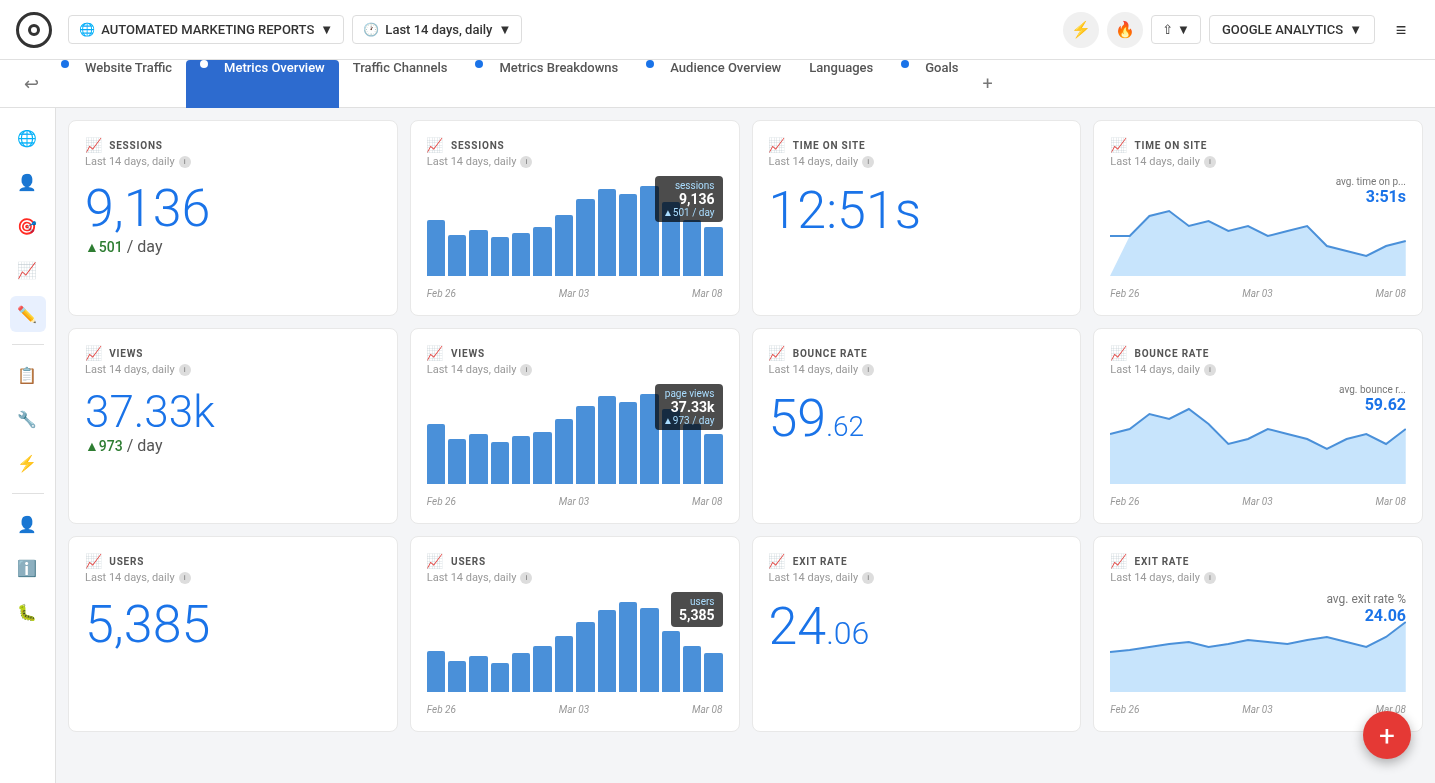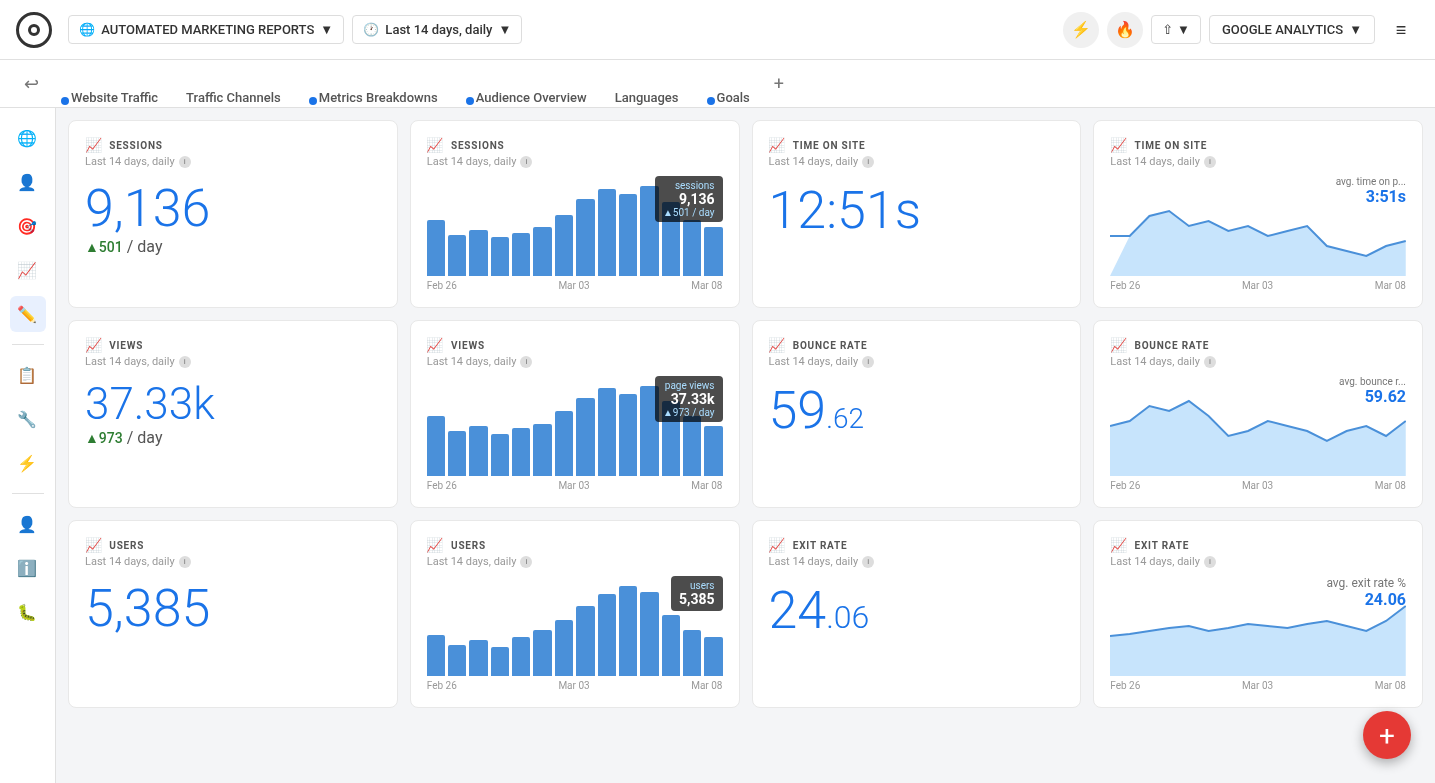--- a/index.html
+++ b/index.html
@@ -12,21 +12,21 @@
     .topbar-select { display: flex; align-items: center; border: 1px solid #ddd; border-radius: 4px; padding: 6px 10px; cursor: pointer; gap: 6px; font-size: 13px; font-weight: 500; }
     .topbar-actions { margin-left: auto; display: flex; align-items: center; gap: 8px; }
     .topbar-icon-btn { width: 36px; height: 36px; border-radius: 50%; background: #f0f0f0; border: none; cursor: pointer; display: flex; align-items: center; justify-content: center; font-size: 16px; }
     .share-btn { display: flex; align-items: center; border: 1px solid #ddd; border-radius: 4px; padding: 6px 10px; cursor: pointer; gap: 4px; font-size: 13px; }
     .ga-select { display: flex; align-items: center; border: 1px solid #ddd; border-radius: 4px; padding: 6px 12px; cursor: pointer; gap: 6px; font-size: 13px; font-weight: 500; }
     .menu-btn { width: 36px; height: 36px; display: flex; align-items: center; justify-content: center; cursor: pointer; font-size: 18px; }
 
     
     .nav-tabs { display: flex; align-items: center; background: #fff; border-bottom: 1px solid #e0e0e0; padding: 0 16px; height: 48px; gap: 0; }
     .nav-back { color: #777; font-size: 18px; padding: 0 8px; cursor: pointer; }
-    .nav-tab { display: flex; align-items: flex-end; padding: 0 14px; height: 48px; font-size: 13px; font-weight: 500; cursor: pointer; color: #555; border-bottom: 3px solid transparent; white-space: nowrap; gap: 2px; }
+    .nav-tab { display: flex; align-items: flex-start; padding: 0 14px; height: 48px; font-size: 13px; font-weight: 500; cursor: pointer; color: #555; border-bottom: 3px solid transparent; white-space: nowrap; gap: 16px; }
     .nav-tab.active { color: #fff; background: #2d6bcf; border-bottom: 3px solid #2d6bcf; border-radius: 4px 4px 0 0; }
     .nav-tab .dot { width: 8px; height: 8px; border-radius: 50%; display: inline-block; }
     .nav-tab-add { padding: 0 10px; font-size: 18px; color: #777; cursor: pointer; }
 
     
     .layout { display: flex; height: calc(100vh - 108px); }
     .sidebar { width: 56px; background: #fff; border-right: 1px solid #e0e0e0; display: flex; flex-direction: column; align-items: center; padding: 12px 0; gap: 8px; flex-shrink: 0; }
     .sidebar-icon { width: 36px; height: 36px; display: flex; align-items: center; justify-content: center; border-radius: 6px; cursor: pointer; color: #777; font-size: 16px; }
     .sidebar-icon.active { background: #e8f0fe; color: #2d6bcf; }
     .sidebar-divider { width: 32px; height: 1px; background: #e0e0e0; margin: 4px 0; }
@@ -46,21 +46,21 @@
     .big-number { font-size: 52px; font-weight: 300; color: #1a73e8; line-height: 1.1; margin-top: 12px; }
     .trend-up { color: #2e7d32; font-size: 14px; font-weight: 500; }
     .per-day { color: #555; font-size: 16px; }
 
     
     .time-display { font-size: 52px; font-weight: 300; color: #1a73e8; margin-top: 12px; }
 
     
     .bar-chart { display: flex; align-items: flex-end; gap: 3px; height: 100px; margin-top: 8px; position: relative; }
     .bar { background: #4a90d9; flex: 1; border-radius: 2px 2px 0 0; min-width: 4px; }
-    .chart-label { font-size: 10px; color: #999; display: flex; justify-content: space-between; margin-top: 4px; }
+    .chart-label { font-size: 10px; color: #999; display: flex; justify-content: space-between; margin-top: 12px; font-style: italic; }
     .chart-tooltip { position: absolute; top: 0; right: 0; background: rgba(0,0,0,0.7); color: #fff; font-size: 10px; padding: 4px 8px; border-radius: 4px; text-align: right; }
     .chart-tooltip .ct-main { font-size: 14px; font-weight: 700; color: #fff; }
     .chart-tooltip .ct-sub { font-size: 10px; color: #adf; }
 
     
     .area-chart { margin-top: 8px; position: relative; height: 100px; }
     .area-chart svg { width: 100%; height: 100%; }
     .chart-tooltip-right { position: absolute; top: 0; right: 0; background: transparent; color: #555; font-size: 10px; text-align: right; }
     .chart-tooltip-right .val { font-size: 16px; font-weight: 700; color: #1a73e8; }
 
@@ -99,20 +99,24 @@
     </div>
     <div class="menu-btn">≡</div>
   </div>
 </div>
 
 <div class="nav-tabs">
   <div class="nav-back">↩</div>
   <div class="nav-tab">
     <span class="dot" style="background:#1a73e8"></span>
     <span>Website Traffic</span>
+  </div>
+  <div class="nav-tab active">
+    <span class="dot" style="background:#fff"></span>
+    <span>Metrics Overview</span>
   </div>
   <div class="nav-tab">
     <span>Traffic Channels</span>
   </div>
   <div class="nav-tab">
     <span class="dot" style="background:#1a73e8"></span>
     <span>Metrics Breakdowns</span>
   </div>
   <div class="nav-tab">
     <span class="dot" style="background:#1a73e8"></span>

